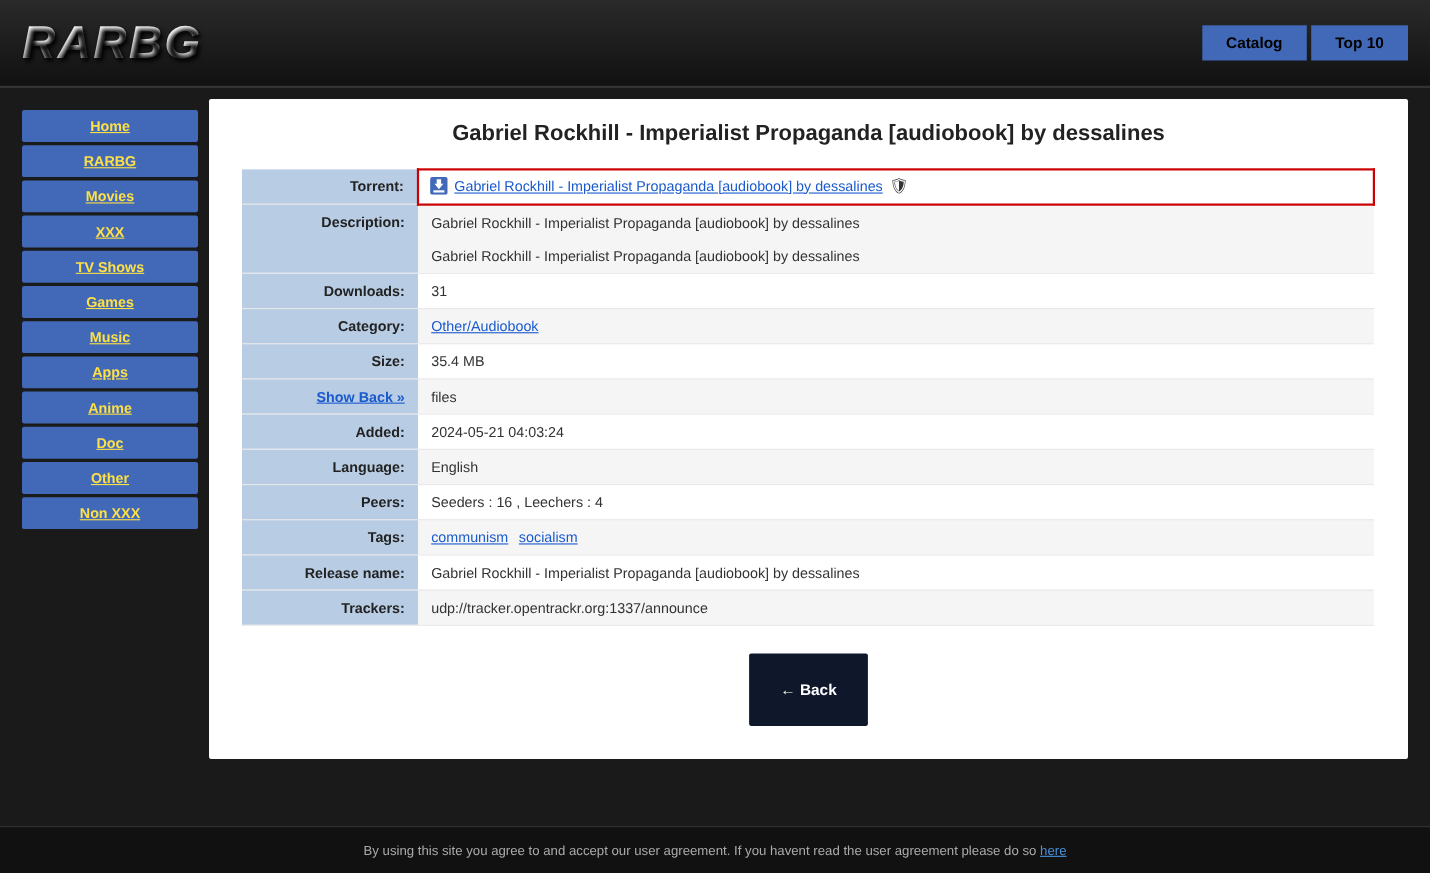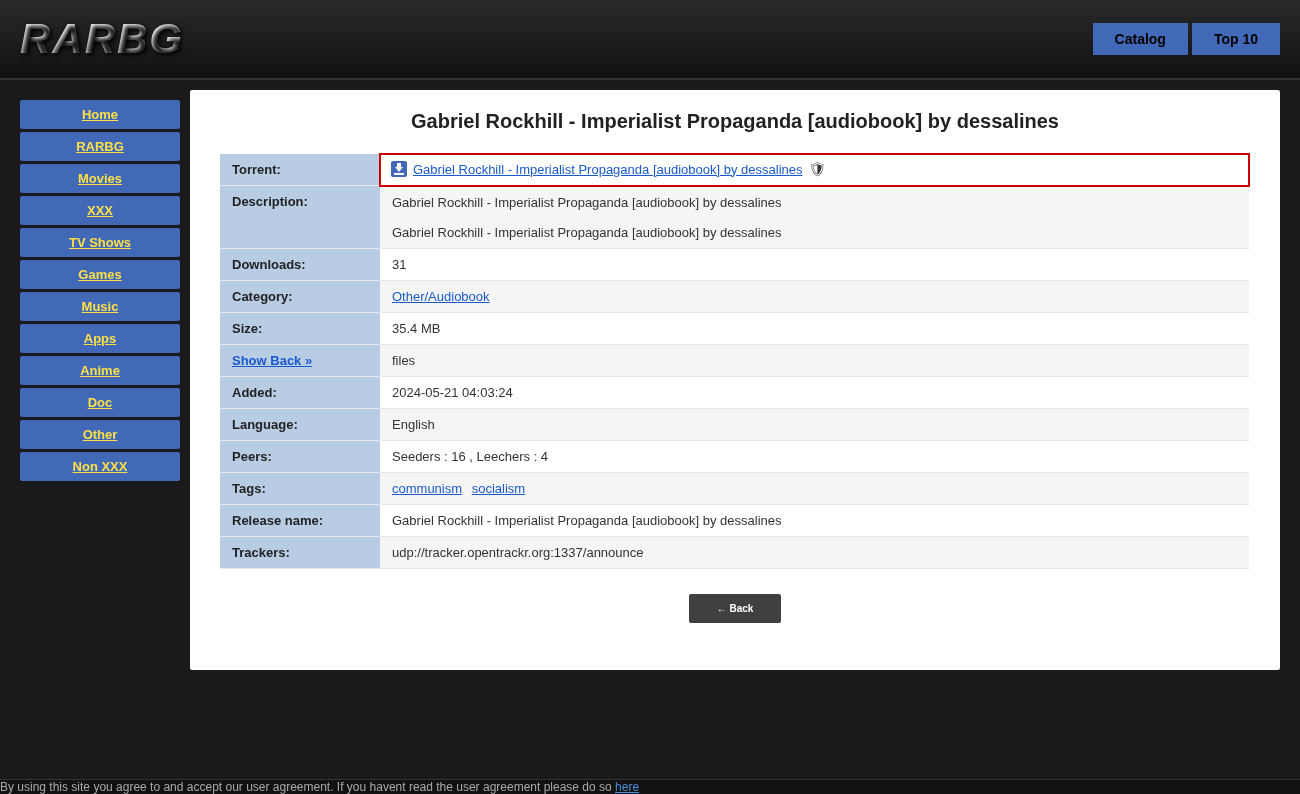--- a/index.html
+++ b/index.html
@@ -98,20 +98,21 @@
       border-collapse: collapse;
     }
     .info-table tr td {
       padding: 8px 12px;
       vertical-align: top;
       border-bottom: 1px solid #e8e8e8;
     }
     .info-table tr td:first-child {
       background: #b8cce4;
       font-weight: bold;
+      text-align: right;
       width: 160px;
       white-space: nowrap;
       color: #222;
     }
     .info-table tr td:last-child {
       background: #fff;
       color: #333;
     }
     .info-table tr:nth-child(even) td:last-child {
       background: #f5f5f5;
@@ -159,36 +160,36 @@
       cursor: pointer;
       margin-right: 6px;
     }
 
     
     .back-btn-wrap {
       text-align: center;
       margin-top: 25px;
     }
     .back-btn {
-      background: #404040;
+      background: #0f172a;
       color: #fff;
       border: none;
-      padding: 9px 28px;
-      font-size: 10px;
+      padding: 25px 28px;
+      font-size: 14px;
       cursor: pointer;
       font-weight: bold;
       border-radius: 2px;
     }
 
     
     .footer {
       background: #111;
       color: #aaa;
-      text-align: left;
-      padding: 0;
+      text-align: center;
+      padding: 14px;
       font-size: 12px;
       border-top: 1px solid #333;
       position: fixed;
       bottom: 0;
       width: 100%;
     }
     .footer a {
       color: #4a90d9;
       text-decoration: underline;
     }

